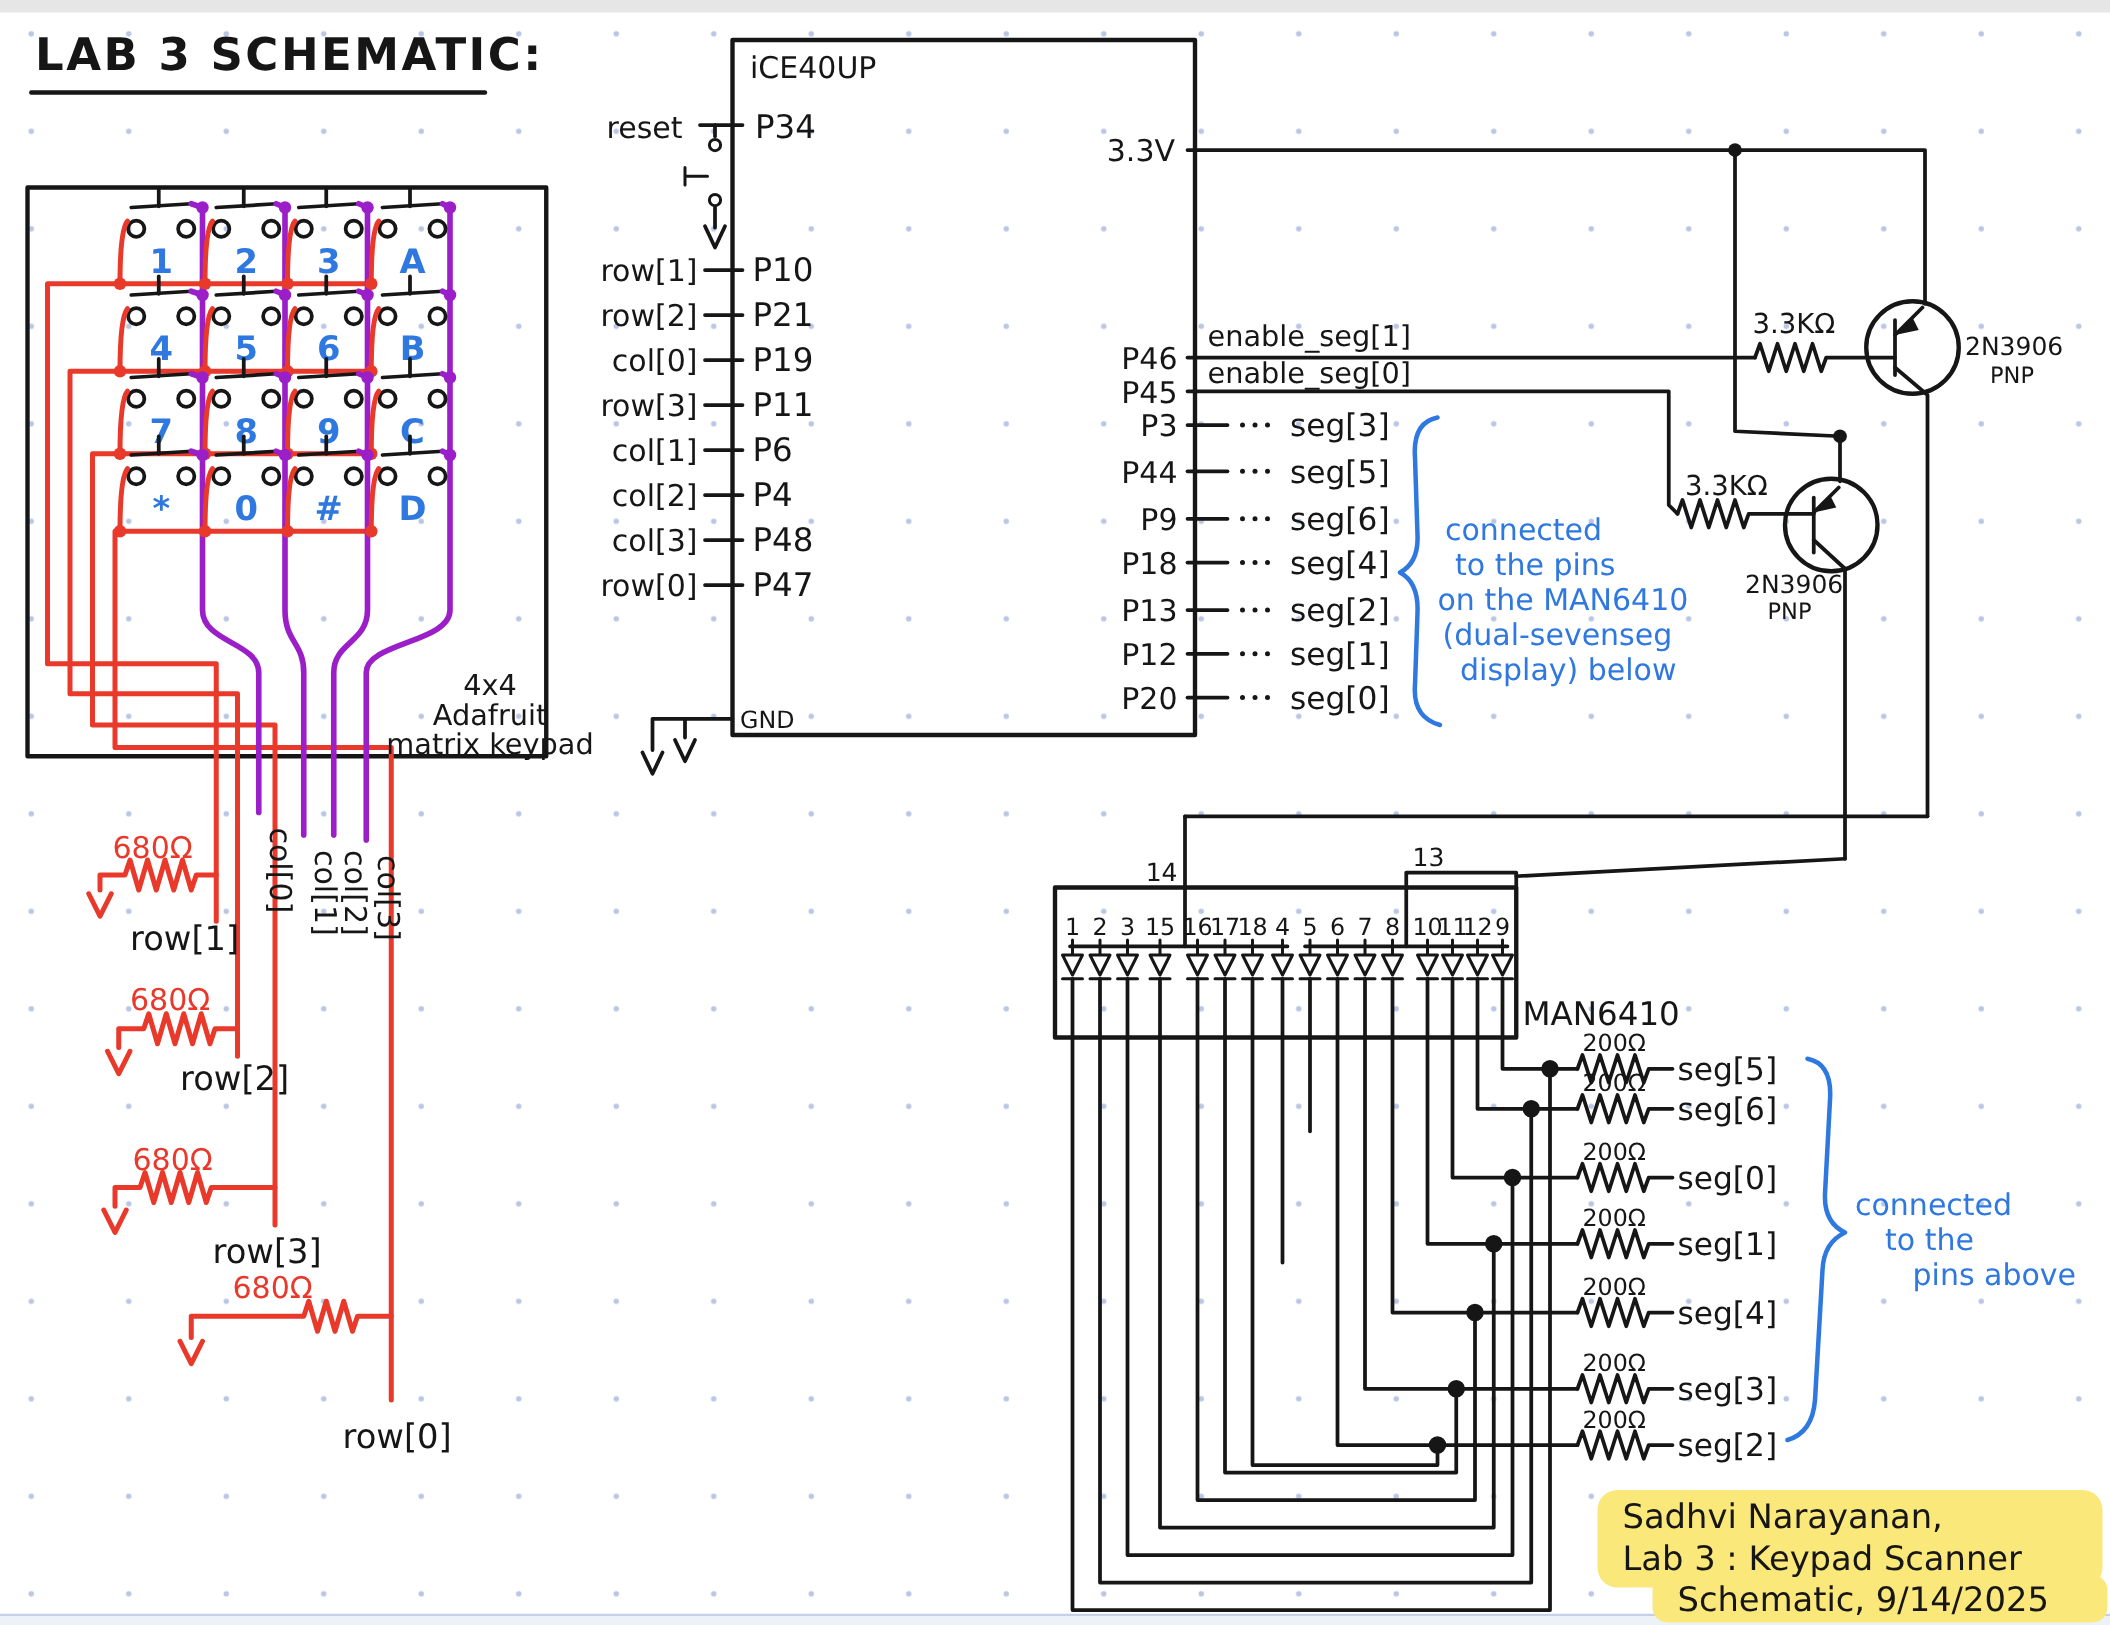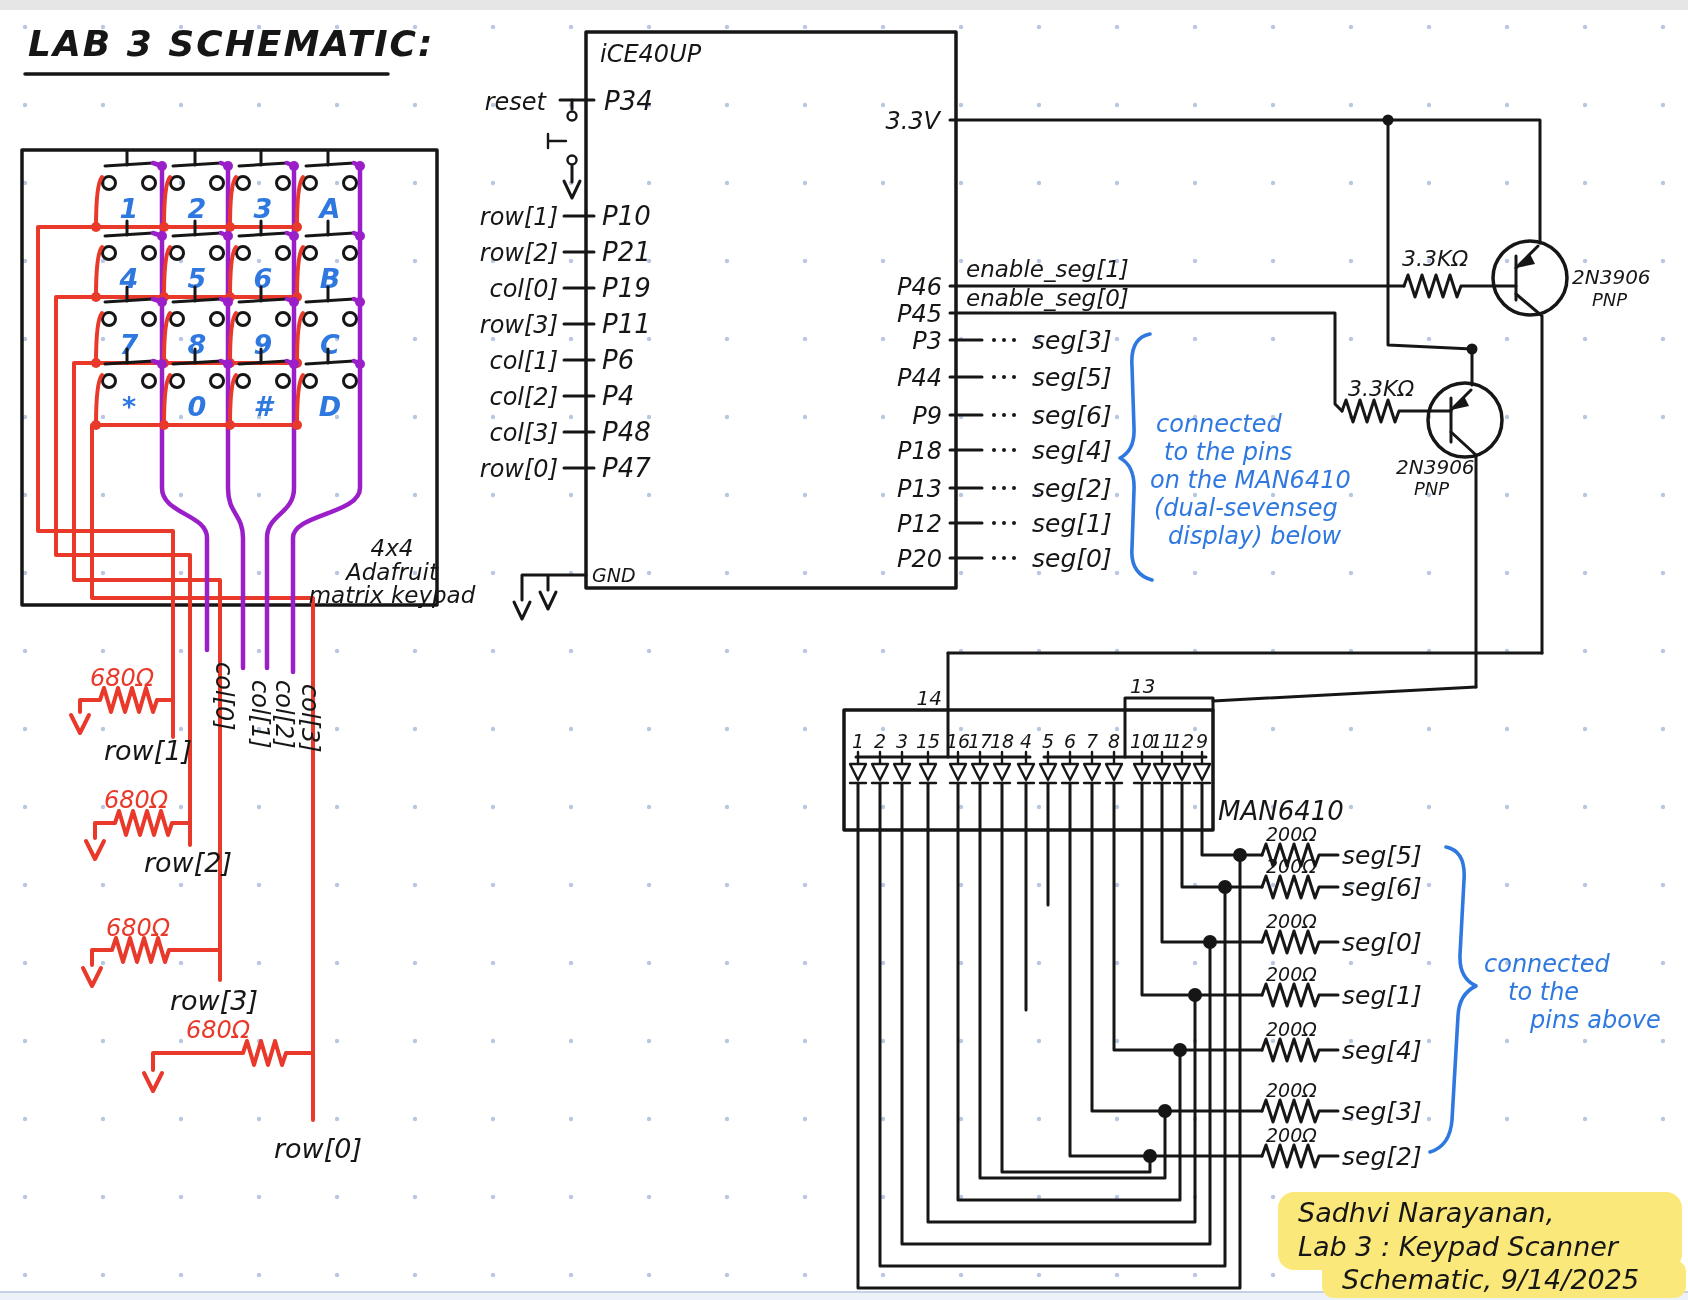--- a/index.html
+++ b/index.html
@@ -1,16 +1,16 @@
 <!DOCTYPE html>
 <html><head>
 <meta charset="utf-8">
 <style>
   html,body{margin:0;padding:0;background:#ffffff;}
-  .stage{position:relative;width:1688px;height:1300px;background:#ffffff;overflow:hidden;font-style:italic;}
+  .stage{position:relative;width:1688px;height:1300px;background:#ffffff;overflow:hidden;}
   svg text{font-family:"DejaVu Sans",sans-serif;fill:#161616;}
   .ink{stroke:#161616;fill:none;stroke-width:3;stroke-linecap:round;stroke-linejoin:round;}
   .thick{stroke-width:3.5;}
   .thin{stroke-width:2.4;}
   .red{stroke:#e8392a;fill:none;stroke-width:4;stroke-linecap:round;stroke-linejoin:round;}
   .pur{stroke:#9b1fc9;fill:none;stroke-width:4.5;stroke-linecap:round;stroke-linejoin:round;}
   .blu{stroke:#2e78e0;fill:none;stroke-width:3.6;stroke-linecap:round;stroke-linejoin:round;}
   .dotk{fill:#161616;}.dotr{fill:#e8392a;}.dotp{fill:#9b1fc9;}
   .tblue{fill:#2e78e0;}.tred{fill:#e8392a;}
   .bold{font-weight:bold;}

